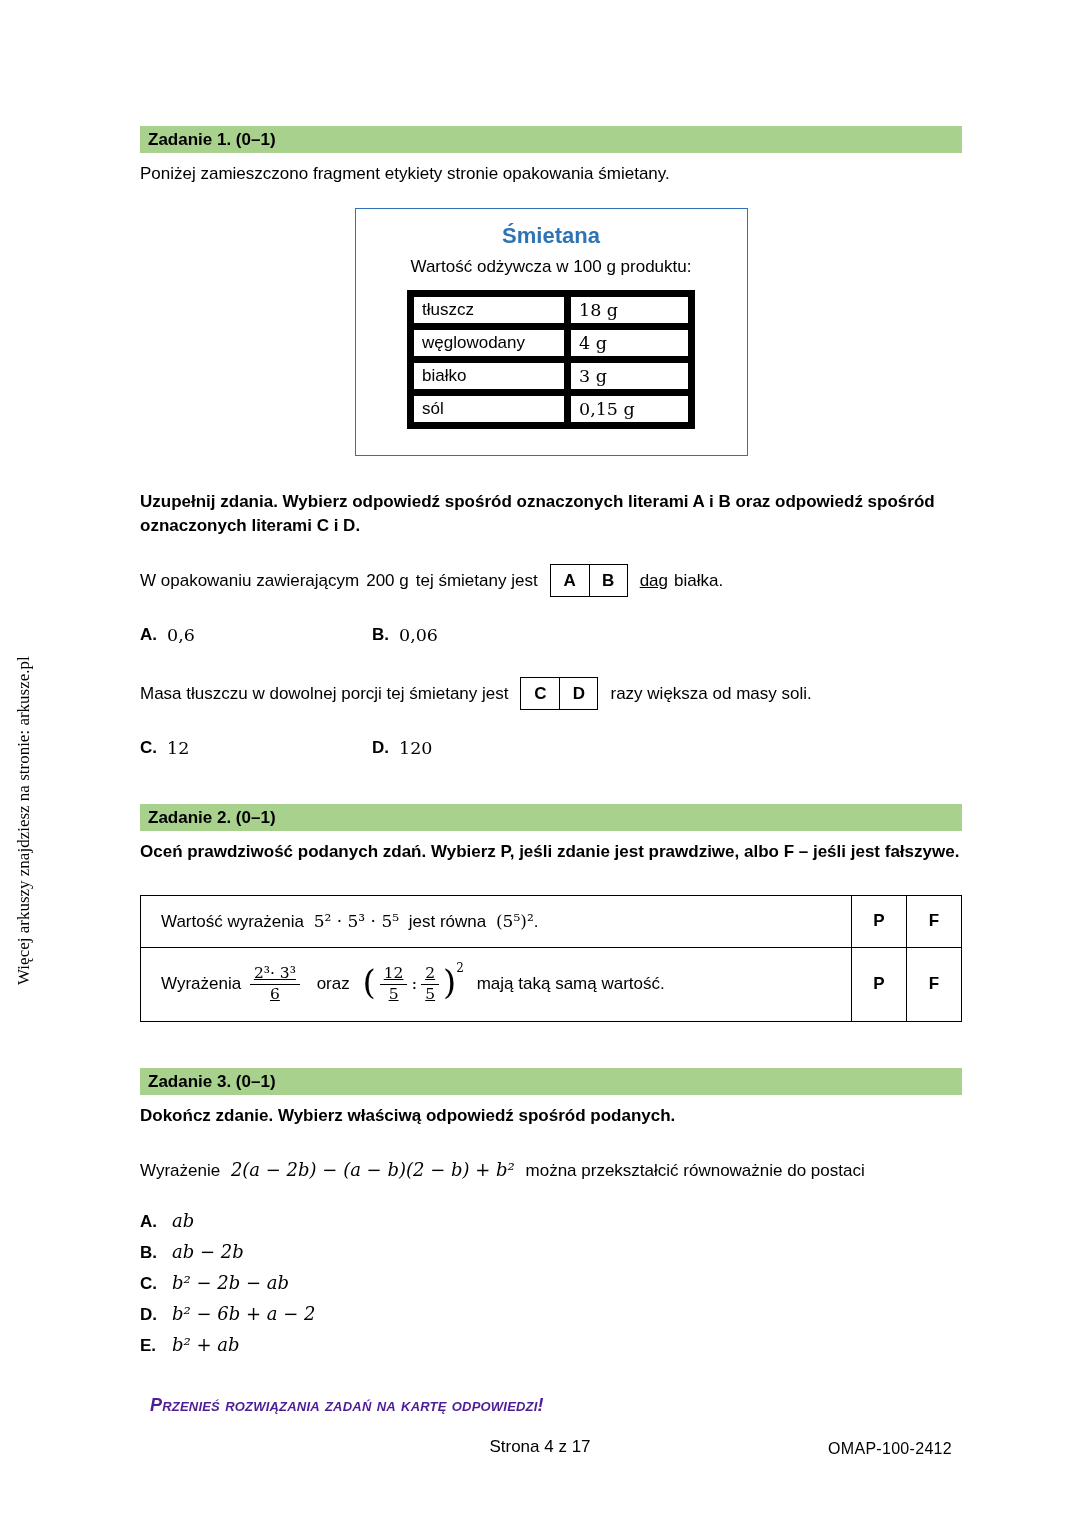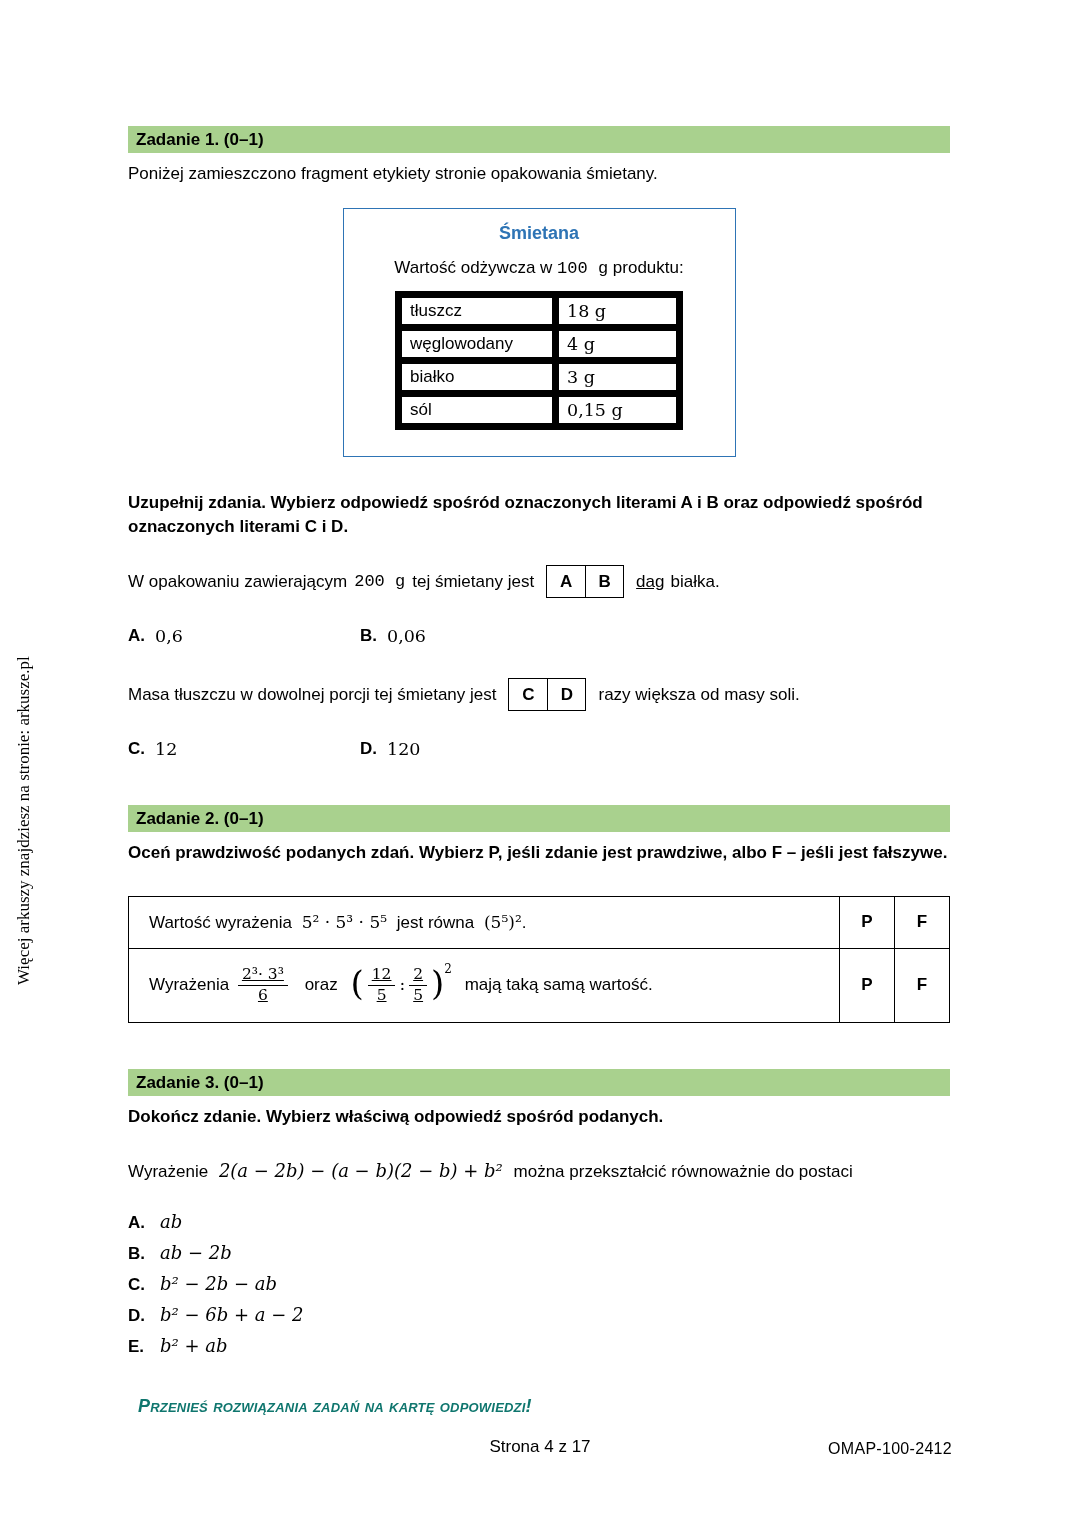--- a/index.html
+++ b/index.html
@@ -9,21 +9,21 @@
     width: 1080px;
     height: 1527px;
     background: #fff;
     font-family: "Liberation Sans", sans-serif;
     font-size: 17px;
     color: #000;
     overflow: hidden;
   }
   .content {
     position: absolute;
-    left: 128px;
+    left: 140px;
     top: 126px;
     width: 822px;
   }
   .sidebar-rotated {
     position: absolute;
     left: 14px;
     top: 985px;
     width: 460px;
     transform-origin: 0 0;
     transform: rotate(-90deg);
@@ -33,36 +33,36 @@
   }
   .task-bar {
     background: #a9d18e;
     font-weight: bold;
     height: 27px;
     line-height: 27px;
     padding-left: 8px;
     margin-bottom: 9px;
   }
   .para { line-height: 1.4; }
-  .serif { font-family: Liberation Mono, monospace; }
+  .serif { font-family: Liberation Sans, sans-serif; }
   .mathup{ font-family: "DejaVu Serif", "Liberation Serif", serif; font-style: normal; }
 
   
   .label-box {
     width: 393px;
     margin: 22px auto 0 auto;
     border: 1px solid #2e74b5;
     padding: 14px 0 26px 0;
   }
   .label-title {
     text-align: center;
     color: #2e74b5;
     font-weight: bold;
-    font-size: 18px;
-    margin-bottom: 14px;
+    font-size: 22px;
+    margin-bottom: 8px;
   }
   .label-subtitle { text-align: center; margin-bottom: 13px; }
   .nutri-table {
     border-collapse: collapse;
     margin: 0 auto;
   }
   .nutri-table td {
     border: 7px solid #000000;
     height: 33px;
     padding: 0 8px;
@@ -135,21 +135,21 @@
 
   .stem-line { margin-top: 28px; line-height: 1.5; }
   .mc-options { margin-top: 26px; }
   .mc-option { display: flex; align-items: baseline; height: 31px; }
   .mc-option .opt-letter { width: 26px; margin-right: 6px; }
   .mc-math { font-family: "DejaVu Serif", serif; font-style: italic; font-size: 18px; }
 
   .notice {
     margin-top: 30px;
     margin-left: 10px;
-    color: #0f766e;
+    color: #4c1d95;
     font-weight: bold;
     font-style: italic;
     font-variant: small-caps;
     font-size: 18px;
     letter-spacing: 0.2px;
   }
 
   .footer-page {
     position: absolute;
     top: 1437px; left: 0; width: 1080px;

